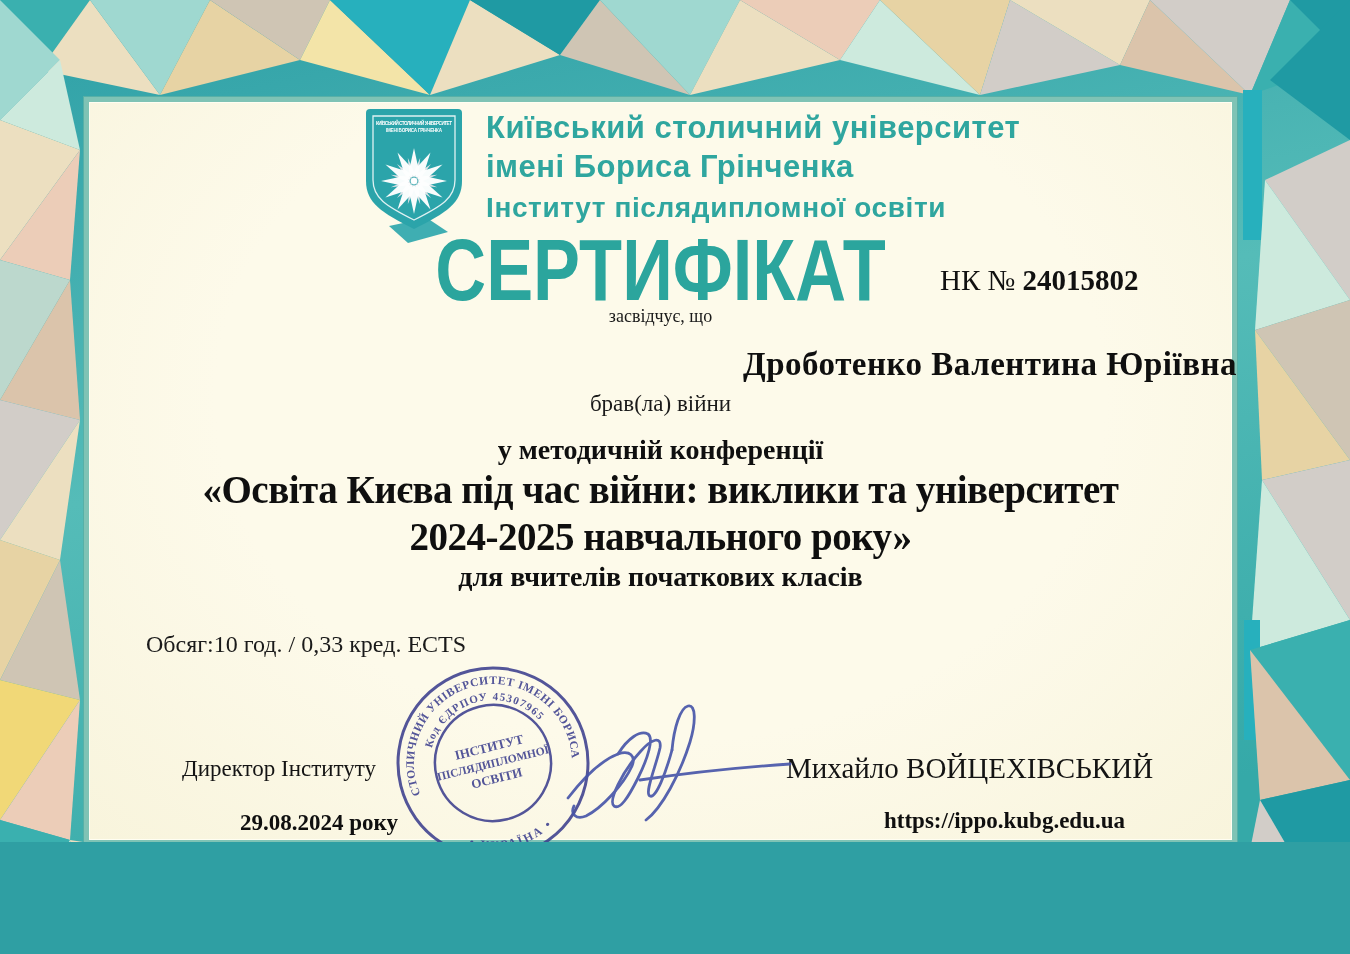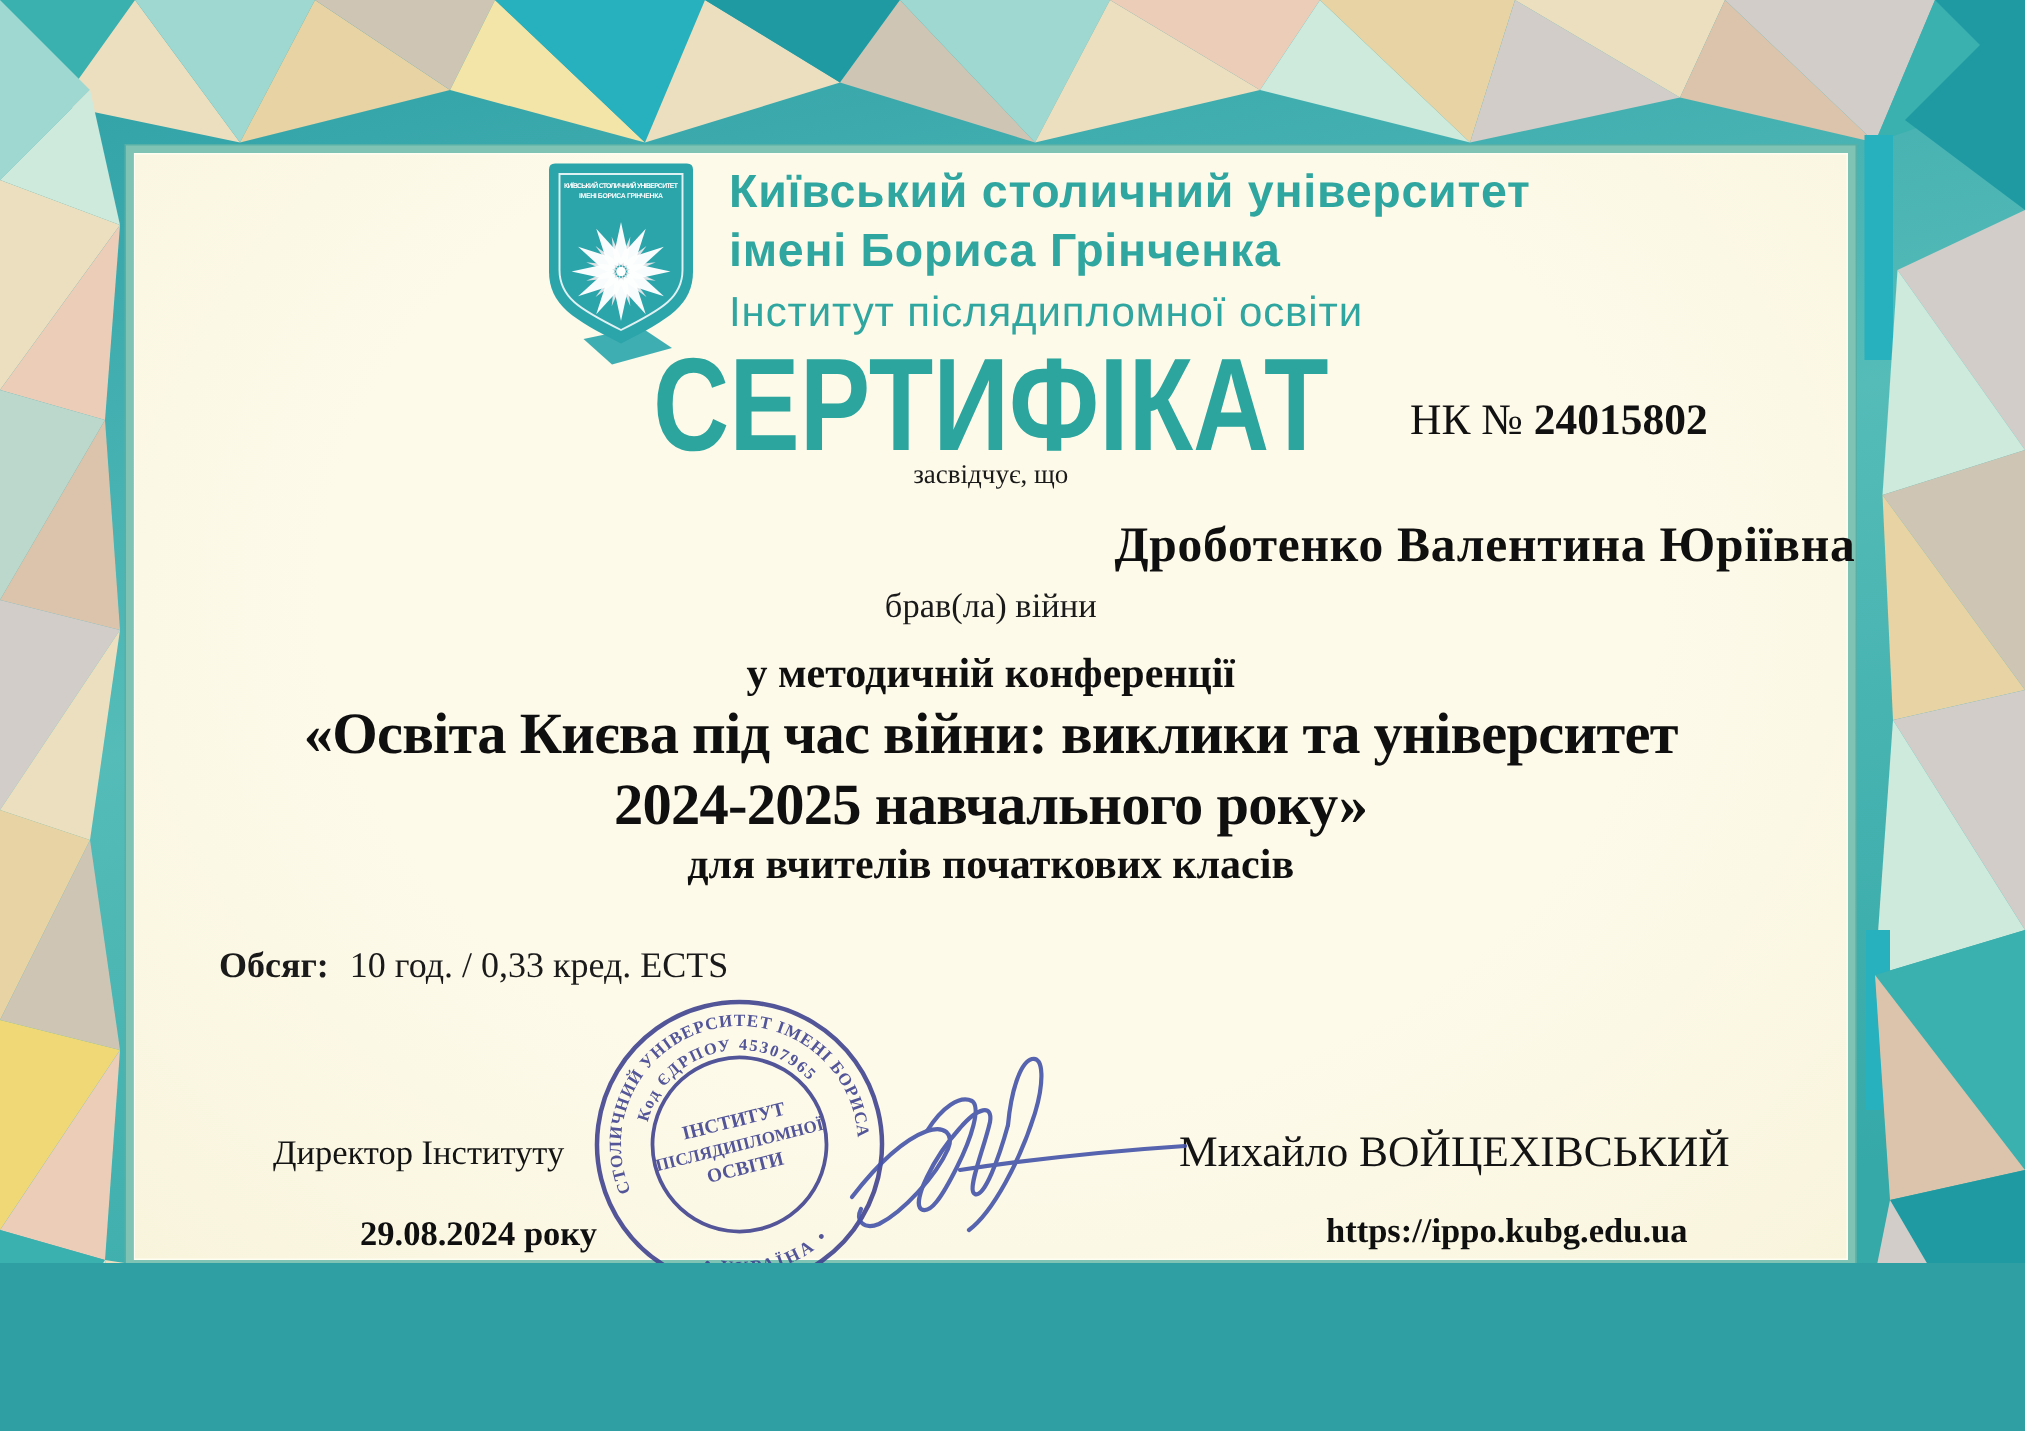--- a/index.html
+++ b/index.html
@@ -8,35 +8,35 @@
   .mosaic{position:absolute;left:0;top:0;z-index:0;}
   .panel{position:absolute;left:84px;top:97px;width:1143px;height:738px;
          background:radial-gradient(ellipse at 50% 40%, #fdfaea 55%, #f8f4dc 100%);
          border:5px solid #7fc3b5;box-shadow:0 0 0 1px #57b0a7, inset 0 0 0 1px #fffef2;
          z-index:1;}
   .abs{position:absolute;z-index:2;white-space:nowrap;}
   .teal{color:#2fa69f;}
   .sans{font-family:"Liberation Sans",sans-serif;}
   .uni1{left:486px;top:110px;font-size:31px;font-weight:700;letter-spacing:.5px;}
   .uni2{left:486px;top:149px;font-size:31px;font-weight:700;letter-spacing:.5px;}
-  .inst{left:486px;top:192px;font-size:28px;font-weight:400;letter-spacing:.6px;}
+  .inst{left:486px;top:192px;font-size:28px;font-weight:700;letter-spacing:.6px;}
   .center-col{left:84px;width:1153px;text-align:center;}
   .cert-title{top:226px;font-size:88px;font-weight:600;color:#2ba59d;line-height:1;}
   .cert-title .squeeze{display:inline-block;transform:scaleX(.8);transform-origin:50% 50%;}
   .cert-no{left:940px;top:264px;font-size:29px;color:#111;}
   .cert-no b{font-weight:700;}
   .certifies{top:306px;font-size:18px;color:#1a1a1a;}
   .recipient{top:346px;font-size:33px;font-weight:700;color:#0f0f0f;letter-spacing:.5px;text-align:right;}
   .participation{top:391px;font-size:23px;color:#1a1a1a;}
   .event-intro{top:434px;font-size:28px;font-weight:700;color:#0f0f0f;}
   .event1{top:467px;font-size:39px;font-weight:700;color:#0f0f0f;letter-spacing:-.5px;}
   .event2{top:514px;font-size:39px;font-weight:700;color:#0f0f0f;letter-spacing:-.5px;}
   .audience{top:561px;font-size:28px;font-weight:700;color:#0f0f0f;}
   .volume{left:146px;top:631px;font-size:24px;color:#1a1a1a;}
-  .volume .lbl{font-weight:700;margin-right:14px;}
+  .volume .lbl{font-weight:400;}
   .role{left:182px;top:756px;font-size:23px;color:#141414;}
   .signatory{left:786px;top:752px;font-size:29px;color:#141414;}
   .date{left:240px;top:810px;font-size:23px;font-weight:700;color:#0f0f0f;}
   .website{left:884px;top:808px;font-size:23px;font-weight:700;color:#0f0f0f;}
   .logo{position:absolute;left:358px;top:107px;z-index:2;}
   .stamp{position:absolute;left:388px;top:658px;z-index:3;}
   .sig{position:absolute;left:540px;top:678px;z-index:4;}
   .deco{position:absolute;left:385px;top:214px;z-index:2;}
 </style>
 </head>

